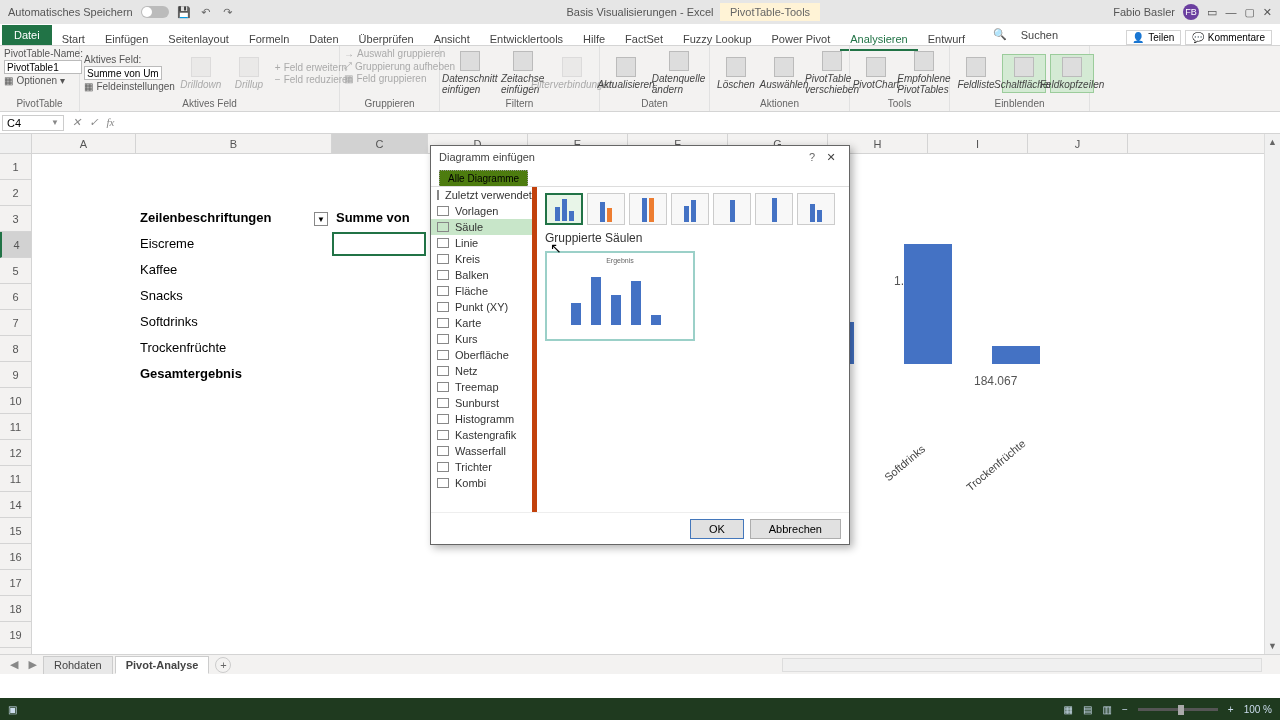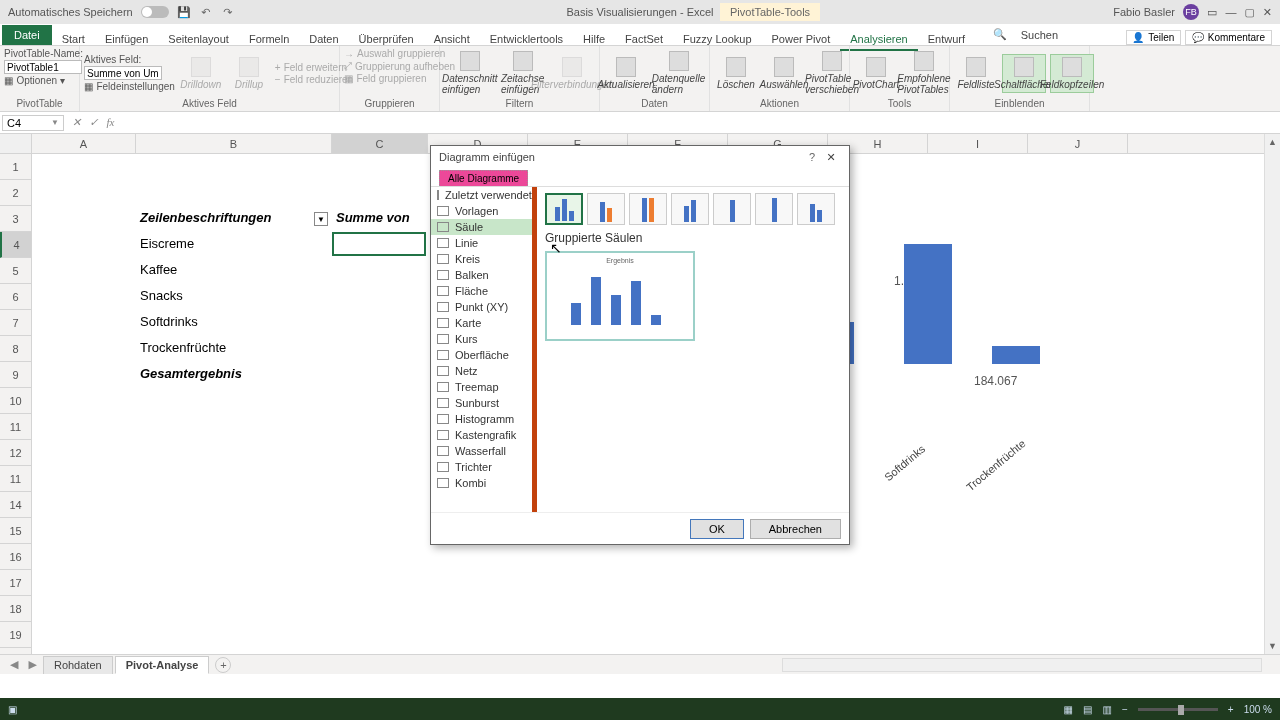--- a/index.html
+++ b/index.html
@@ -52,21 +52,21 @@
 .rowhdrs { width: 32px; background: #f3f2f1; border-right: 1px solid #d4d4d4; }
 .colhdrs { height: 20px; background: #f3f2f1; border-bottom: 1px solid #d4d4d4; display: flex; }
 .corner { width: 32px; height: 20px; background: #f0f0f0; border-right: 1px solid #d4d4d4; border-bottom: 1px solid #d4d4d4; }
 .colh { border-right: 1px solid #d4d4d4; text-align: center; font-size: 11px; color: #555; line-height: 20px; }
 .colh.selcol { background: #d2d2d2; }
 .rowh { height: 26px; border-bottom: 1px solid #d4d4d4; text-align: center; font-size: 11px; color: #555; line-height: 26px; }
 .rowh.selrow { background: #d2d2d2; border-left: 2px solid #217346; }
 .grid { position: relative; flex: 1; }
 .gridinner { position: absolute; top: 20px; left: 0; right: 0; bottom: 0; }
 .cell-data { position: absolute; font-size: 13px; color: #000; }
-.pt-header { font-weight: bold; font-style: italic; }
+.pt-header { font-weight: bold; }
 .pt-filter { position: absolute; width: 14px; height: 14px; border: 1px solid #888; background: #fff; display: flex; align-items: center; justify-content: center; font-size: 8px; }
 .selected-cell { position: absolute; border: 2px solid #217346; background: #fff; }
 .scrollbar-v { position: absolute; right: 0; top: 0; bottom: 0; width: 16px; background: #f0f0f0; border-left: 1px solid #ddd; }
 .scrollbar-v .arrow { height: 16px; text-align: center; font-size: 9px; color: #666; line-height: 16px; }
 
 
 .bg-chart { position: absolute; right: 200px; top: 30px; width: 230px; height: 320px; pointer-events: none; }
 .bg-chart .bar { position: absolute; bottom: 120px; width: 48px; background: #4472c4; }
 .bg-chart .val { position: absolute; font-size: 12px; color: #555; }
 .bg-chart .xlab { position: absolute; font-size: 11px; color: #444; transform: rotate(-40deg); transform-origin: left top; }
@@ -84,21 +84,21 @@
 .statusbar .right { margin-left: auto; display: flex; align-items: center; gap: 10px; }
 .zoom-slider { width: 80px; height: 3px; background: #555; position: relative; }
 .zoom-slider::after { content: ""; position: absolute; width: 6px; height: 10px; background: #aaa; top: -3px; left: 50%; }
 
 
 .modal { position: absolute; left: 430px; top: 145px; width: 420px; height: 400px; background: #fff; border: 1px solid #666; box-shadow: 3px 3px 8px rgba(0,0,0,.3); font-size: 11px; display: flex; flex-direction: column; }
 .modal .titleb { height: 22px; display: flex; align-items: center; padding: 0 8px; color: #444; }
 .modal .titleb .help { margin-left: auto; padding: 0 6px; color: #666; }
 .modal .titleb .close { width: 20px; text-align: center; color: #444; }
 .modal .tabrow { padding: 2px 8px 0; }
-.modal .dtab { display: inline-block; border: 1px dotted #999; border-bottom: none; padding: 2px 8px; font-size: 10px; background: #ec4899; }
+.modal .dtab { display: inline-block; border: 1px dotted #999; border-bottom: none; padding: 2px 8px; font-size: 10px; background: #4d7c0f; }
 .modal .body { flex: 1; display: flex; border-top: 1px solid #ddd; }
 .modal .catlist { width: 106px; border-right: 5px solid #c2410c; overflow: auto; }
 .modal .cat-item { display: flex; align-items: center; gap: 6px; padding: 2px 6px; color: #333; white-space: nowrap; }
 .modal .cat-item.selected { background: #c8e6c9; }
 .modal .cat-icon { width: 12px; height: 10px; border: 1px solid #888; display: inline-block; }
 .modal .preview { flex: 1; padding: 6px 8px; }
 .subtype-row { display: flex; gap: 4px; margin-bottom: 6px; }
 .subtype { width: 38px; height: 32px; border: 1px solid #ccc; background: #f8f8f8; display: flex; align-items: flex-end; justify-content: center; gap: 2px; padding: 2px; }
 .subtype.sel { border: 2px solid #217346; background: #e8f5e8; }
 .subtype .b { width: 5px; background: #4472c4; }

